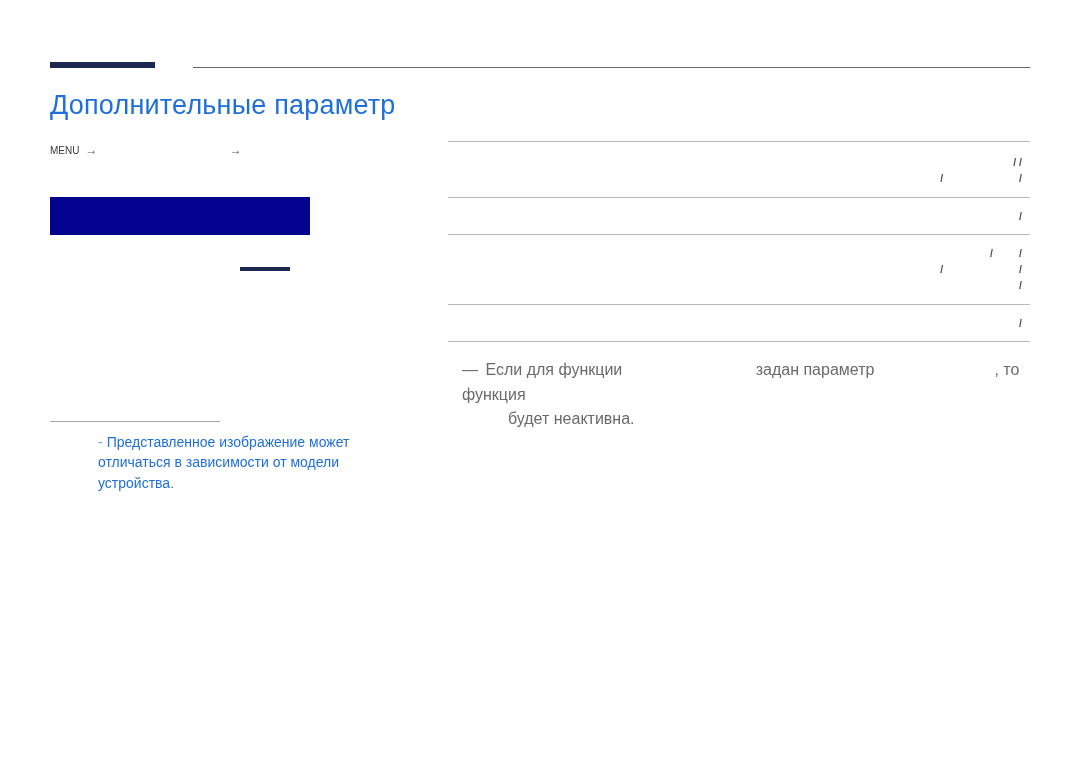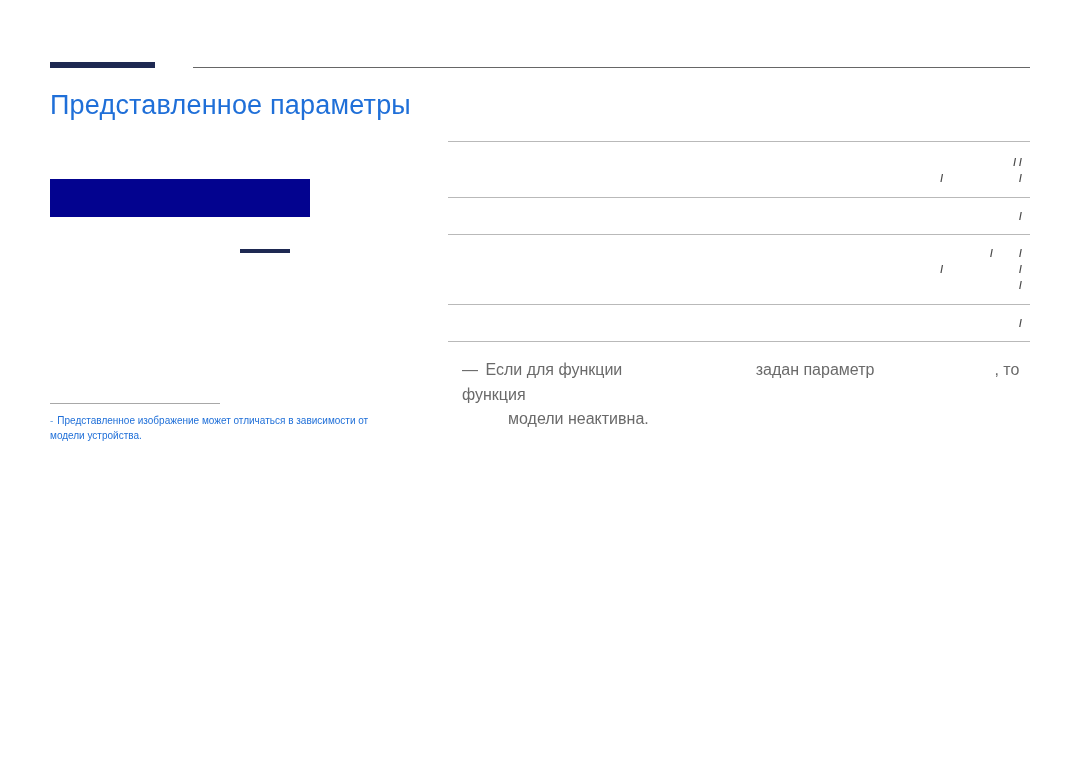--- a/index.html
+++ b/index.html
@@ -68,23 +68,24 @@
     background: #1e2952;
     margin-left: 190px;
   }
   .footnote-rule {
     width: 170px;
     border-top: 1px solid #a8a8a8;
     margin-top: 150px;
     margin-bottom: 10px;
   }
   .footnote {
-    font-size: 10px;
+    font-size: 14px;
     color: #1f6fd8;
     line-height: 1.45;
+    margin-left: 48px;
   }
   .footnote .dash { color: #6aa1e0; padding-right: 4px; }
 
   .param-table {
     width: 100%;
     border-collapse: collapse;
     font-size: 10.5px;
   }
   .param-table tr { border-bottom: 1px solid #b9b9b9; }
   .param-table tr:first-child { border-top: 1px solid #b9b9b9; }
@@ -105,24 +106,30 @@
 </style>
 </head>
 <body>
 
 <div class="page">
   <div class="top-rule">
     <div class="top-rule-accent"></div>
     <div class="top-rule-line"></div>
   </div>
 
-  <h1 class="heading">Представленное параметры</h1>
+  <h1 class="heading">Дополнительные параметр</h1>
 
   <div class="cols">
     <div class="left">
+      <div class="nav-line">
+        <span class="ic">MENU</span>
+        <span class="arr">→</span>
+        <span style="display:inline-block;width:120px"></span>
+        <span class="arr">→</span>
+      </div>
 
       <div class="mock"></div>
       <div class="mock-sub"></div>
 
       <div class="footnote-rule"></div>
       <div class="footnote">
         <span class="dash">-</span><span>Представленное изображение может отличаться в зависимости от модели устройства.</span>
       </div>
     </div>
 
@@ -164,17 +171,17 @@
               <span></span><span class="slash"> &nbsp;&nbsp;&nbsp;&nbsp;&nbsp;&nbsp;&nbsp;&nbsp;&nbsp;&nbsp;&nbsp;&nbsp;/ </span><span></span>
             </div>
           </td>
         </tr>
       </tbody>
         </table>
 
       <div class="note">
         <span class="dash">―</span>
         <span>Если для функции </span><span class="w">&nbsp;&nbsp;&nbsp;&nbsp;&nbsp;&nbsp;&nbsp;&nbsp;&nbsp;&nbsp;&nbsp;&nbsp;&nbsp;&nbsp;&nbsp;&nbsp;&nbsp;&nbsp;&nbsp;&nbsp;&nbsp;&nbsp;&nbsp;&nbsp;&nbsp;&nbsp;&nbsp;&nbsp;</span><span> задан параметр </span><span class="w">&nbsp;&nbsp;&nbsp;&nbsp;&nbsp;&nbsp;&nbsp;&nbsp;&nbsp;&nbsp;&nbsp;&nbsp;&nbsp;&nbsp;&nbsp;&nbsp;&nbsp;&nbsp;&nbsp;&nbsp;&nbsp;&nbsp;&nbsp;&nbsp;&nbsp;&nbsp;</span><span>, то функция </span><br>
-        <span style="padding-left:46px"> модели неактивна.</span>
+        <span style="padding-left:46px"> будет неактивна.</span>
       </div>
     </div>
   </div>
 </div>
 
 </body></html>

